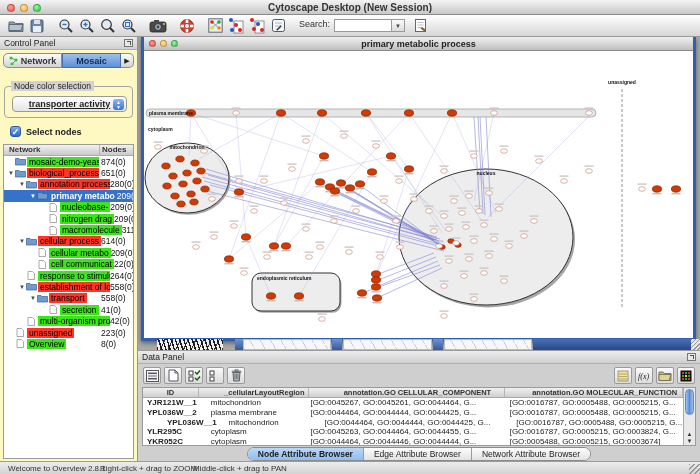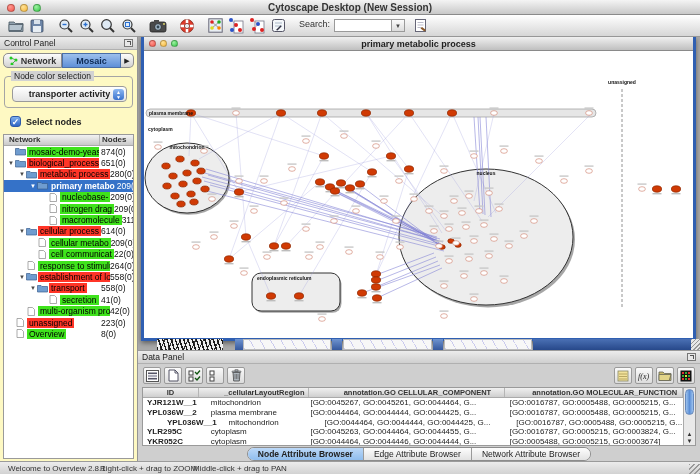--- a/index.html
+++ b/index.html
@@ -28,21 +28,21 @@
   .panel-header { height:13px; background:linear-gradient(#ececec,#cfcfcf); border-bottom:1px solid #b0b0b0; font-size:8.5px; color:#222; display:flex; align-items:center; justify-content:space-between; padding:0 4px; flex:none; }
   .float-ico { width:9px; height:8px; border:1px solid #777; background:#e8e8e8; position:relative; }
   .float-ico:before { content:""; position:absolute; right:1px; top:1px; width:3px; height:3px; border-top:1px solid #555; border-right:1px solid #555; }
 
   .cp-tabs { display:flex; align-items:center; padding:3px 3px 2px 3px; gap:0; flex:none; }
   .cp-tab { flex:1; height:15px; display:flex; align-items:center; justify-content:center; gap:3px; font-size:9px; font-weight:bold; color:#333; background:linear-gradient(#fcfcfc,#d2d2d2); border:1px solid #8d8d8d; }
   .cp-tab.first { border-radius:5px 0 0 5px; }
   .cp-tab.selected { background:linear-gradient(#9dc0ec,#5f90d8); color:#0d2b57; border-color:#4a6fa8; }
   .cp-tab-more { width:13px; height:15px; border:1px solid #8d8d8d; border-left:none; border-radius:0 5px 5px 0; background:linear-gradient(#fcfcfc,#d2d2d2); font-size:7px; color:#222; display:flex; align-items:center; justify-content:center; }
 
-  .groupbox { margin:6px 4px 2px 4px; border:1px solid #a5a5a5; border-radius:4px; position:relative; padding:9px 5px 5px 7px; flex:none; }
+  .groupbox { margin:16px 4px 2px 4px; border:1px solid #a5a5a5; border-radius:4px; position:relative; padding:9px 5px 5px 7px; flex:none;text-decoration:underline; }
   .groupbox-legend { position:absolute; top:-6px; left:6px; background:#d2d2d2; padding:0 3px; font-size:8.5px; color:#222; }
   .combo { height:16px; border:1px solid #9a9a9a; border-radius:4px; background:linear-gradient(#ffffff,#e4e4e4); display:flex; align-items:center; justify-content:center; font-size:9px; font-weight:bold; color:#222; position:relative; }
   .combo-stepper { position:absolute; right:2px; top:2px; width:11px; height:11px; border-radius:3px; background:linear-gradient(#8db8f2,#3a72cc); color:#fff; font-size:5px; line-height:5px; display:flex; flex-direction:column; align-items:center; justify-content:center; }
 
   .checkrow { display:flex; align-items:center; gap:5px; padding:6px 8px 5px 10px; flex:none; }
   .checkbox { width:11px; height:11px; border-radius:3px; background:linear-gradient(#7fb0ef,#2f66c4); border:1px solid #2d59a8; color:#fff; font-size:9px; line-height:10px; text-align:center; font-weight:bold; }
   .check-label { font-size:9px; font-weight:bold; color:#222; }
 
   .tree-wrap { flex:1; margin:2px 3px 2px 3px; display:flex; flex-direction:column; border:1px solid #9a9a9a; background:#fff; overflow:hidden; }
   .tree-header { display:flex; height:11px; background:linear-gradient(#f2f2f2,#cicici,#cccccc); background:linear-gradient(#f2f2f2,#c9c9c9); border-bottom:1px solid #aaa; font-size:8px; font-weight:bold; color:#333; flex:none; }
@@ -297,21 +297,21 @@
             </svg>
             <span class="t-label red">biological_process</span>
             <span class="t-count">651(0)</span>
           </div>
           <div class="trow">
             <span style="width: 14px; flex: 0 0 auto;"></span>
             <span class="t-arrow">▼</span>
             <svg width="11" height="9" viewBox="0 0 11 9" class="t-ico">
               <path d="M0.5 1.5h3.5l1 1h5.5v5.5H0.5z" fill="#6f9ccf" stroke="#3a5f8f" stroke-width="0.7"></path>
             </svg>
-            <span class="t-label red">metabolic process</span>
+            <span class="t-label red">annotation process</span>
             <span class="t-count">280(0)</span>
           </div>
           <div class="trow selected">
             <span style="width: 25px; flex: 0 0 auto;"></span>
             <span class="t-arrow" style="color: rgb(255, 255, 255);">▼</span>
             <svg width="11" height="9" viewBox="0 0 11 9" class="t-ico">
               <path d="M0.5 1.5h3.5l1 1h5.5v5.5H0.5z" fill="#6f9ccf" stroke="#3a5f8f" stroke-width="0.7"></path>
             </svg>
             <span class="t-label green">primary metabo</span>
             <span class="t-count">209(...</span>

